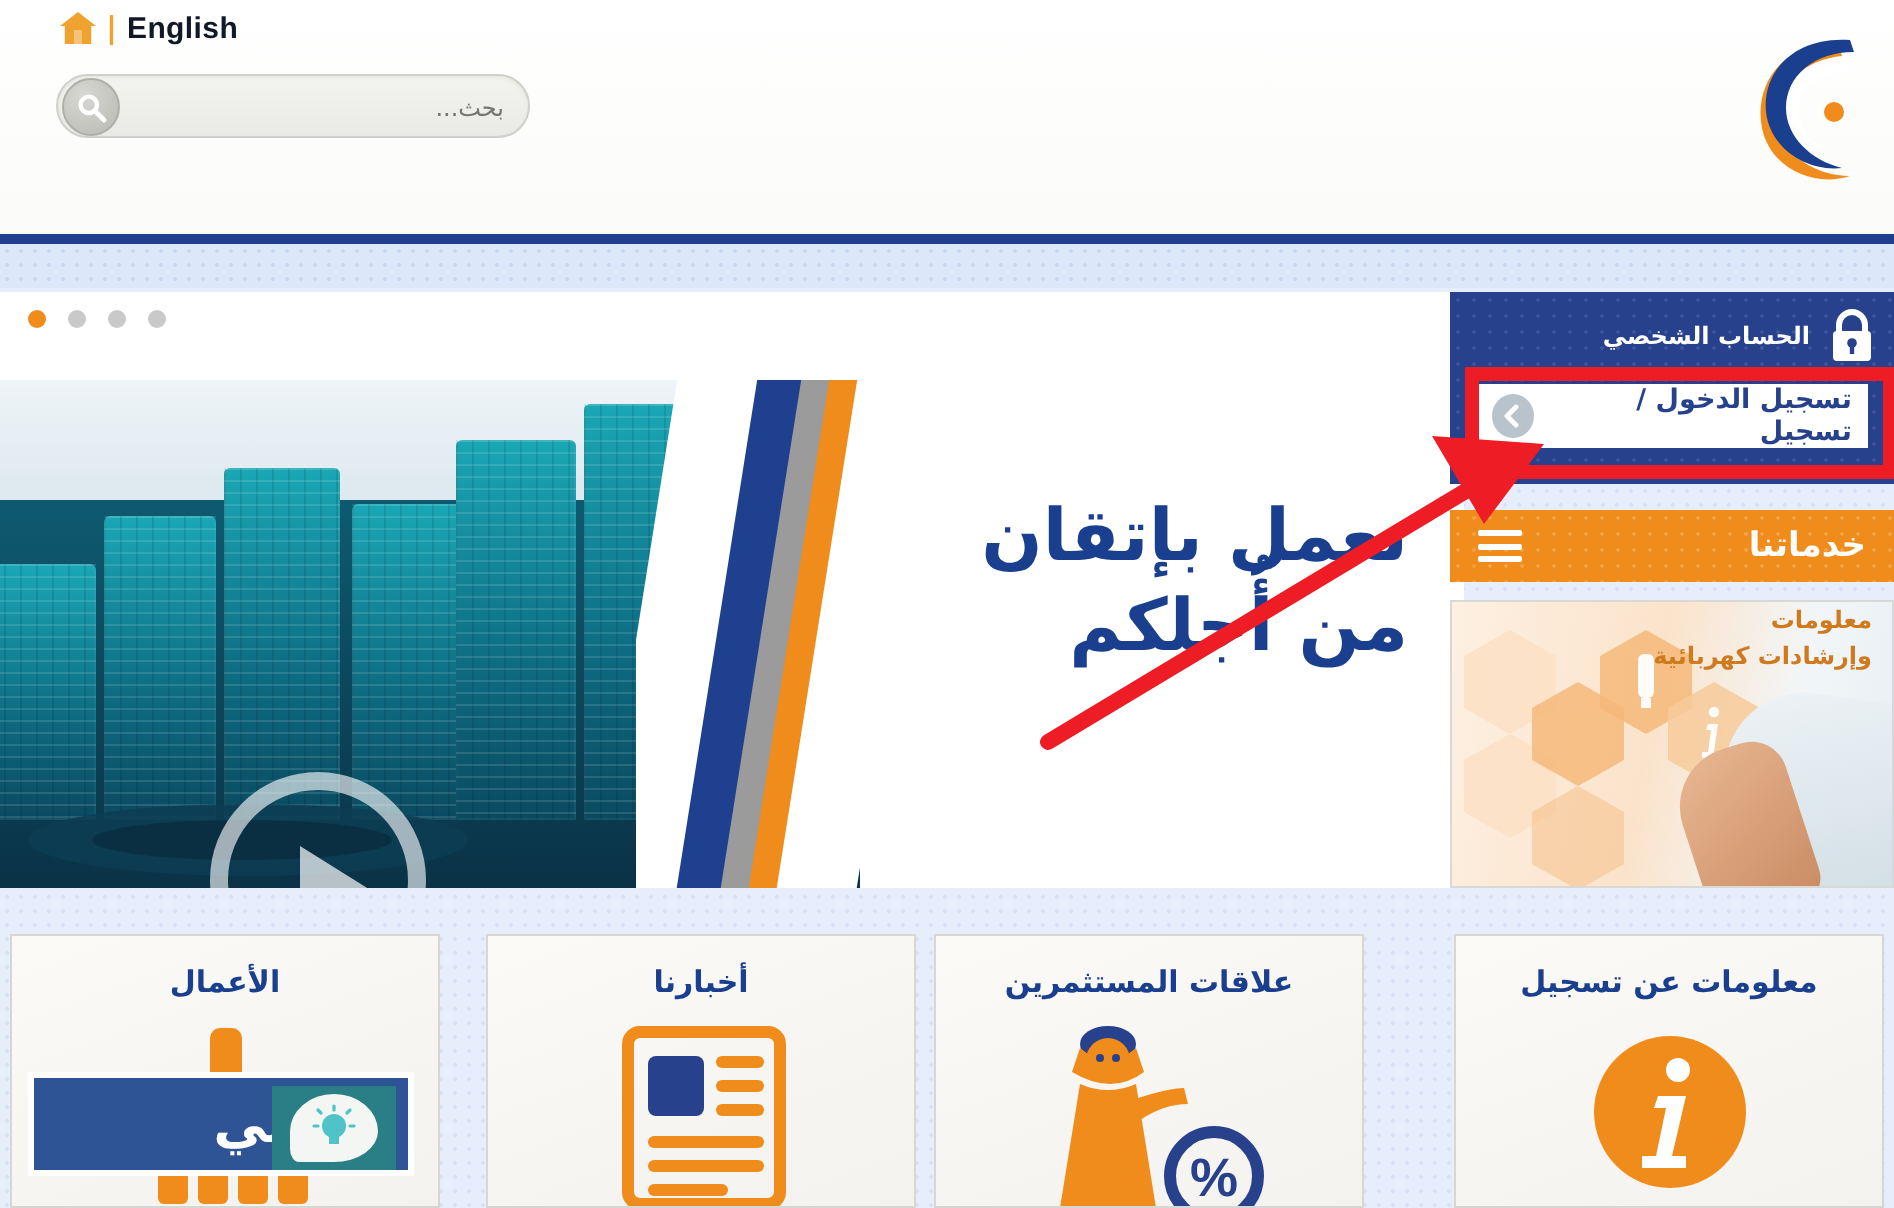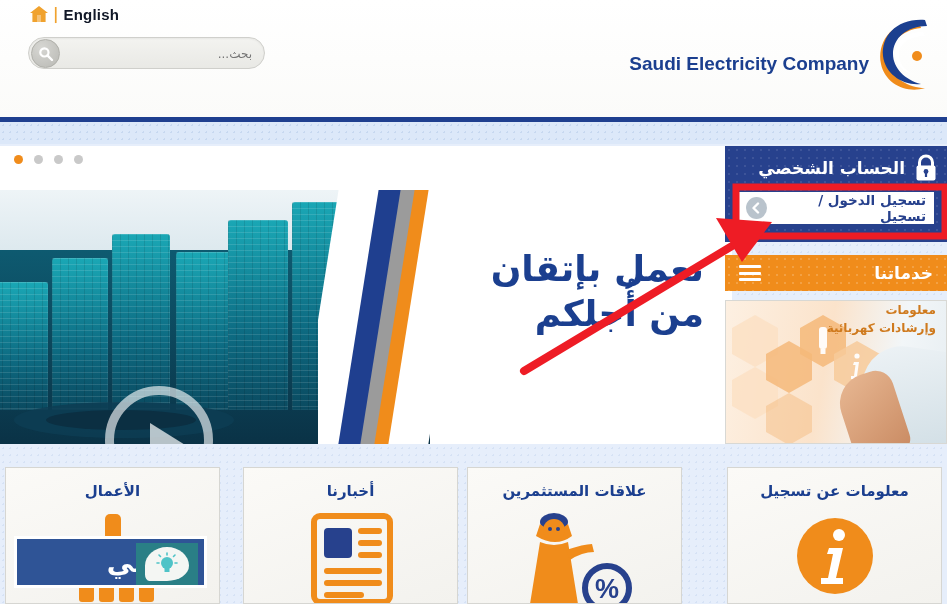--- a/index.html
+++ b/index.html
@@ -87,21 +87,21 @@
   .s5{left:90px;width:40px;background:#ffffff;}
 
   .hero-txt{position:absolute;right:28px;top:100px;text-align:right;direction:rtl;z-index:4;}
   .hero-l1{font-size:36px;color:#1b3f8f;font-weight:bold;line-height:1.25;letter-spacing:-.5px;}
   .hero-l2{font-size:36px;color:#1b3f8f;font-weight:bold;line-height:1.25;letter-spacing:-.5px;}
 
   
   .acct{position:absolute;left:725px;top:146px;width:222px;height:96px;background:#27418d;
     background-image:radial-gradient(rgba(255,255,255,.10) 1px,transparent 1px);background-size:8px 8px;}
   .acct-head{position:absolute;right:8px;top:8px;display:flex;align-items:center;gap:8px;direction:rtl;}
-  .acct-title{color:#ffffff;font-size:17px;font-weight:bold;}
+  .acct-title{color:#ffffff;font-size:12px;font-weight:bold;}
   .lock-ico{width:26px;height:28px;}
 
   .login-btn{position:absolute;left:13px;top:46px;width:196px;height:32px;background:#ffffff;
     display:flex;align-items:center;justify-content:flex-end;direction:rtl;gap:8px;padding:4px 8px;box-sizing:border-box;cursor:pointer;}
   .login-lbl{font-size:13.5px;color:#27418d;font-weight:bold;}
   .chev{width:22px;height:22px;border-radius:50%;background:#b9c3cc;display:flex;align-items:center;justify-content:center;}
 
   .services{position:absolute;left:725px;top:255px;width:222px;height:36px;background:#f08c1b;
     background-image:radial-gradient(rgba(255,255,255,.18) 1px,transparent 1px);background-size:8px 8px;
     display:flex;align-items:center;justify-content:space-between;direction:rtl;padding:16px 14px;box-sizing:border-box;cursor:pointer;}
@@ -171,21 +171,20 @@
       <span class="logo-mark">
         <svg width="72" height="80" viewBox="0 0 72 80">
           <path d="M46 6 C16 6 4 28 8 48 C12 68 34 78 52 72 C36 72 18 62 16 46 C14 28 28 14 48 12 Z" fill="#f08c1b"></path>
           <path d="M52 4 C24 2 8 20 10 40 C12 58 30 70 48 68 C32 64 20 52 20 38 C20 22 34 10 54 10 Z" fill="#1b3f8f"></path>
           <path d="M50 16 C32 16 22 26 22 38 C22 48 30 56 40 58 C30 54 26 46 26 38 C26 28 36 20 52 20 Z" fill="#ffffff"></path>
           <circle cx="44" cy="40" r="5" fill="#f08c1b"></circle>
         </svg>
       </span>
       <span class="logo-txt">
         <br>
-        <span class="logo-en">Saudi Electricity Company</span>
       </span>
     </div>
   </div>
 
   <div class="navbar-dark"></div>
   <div class="navbar-light"></div>
 
   <div class="page-bg"></div>
 
   <div class="hero">

